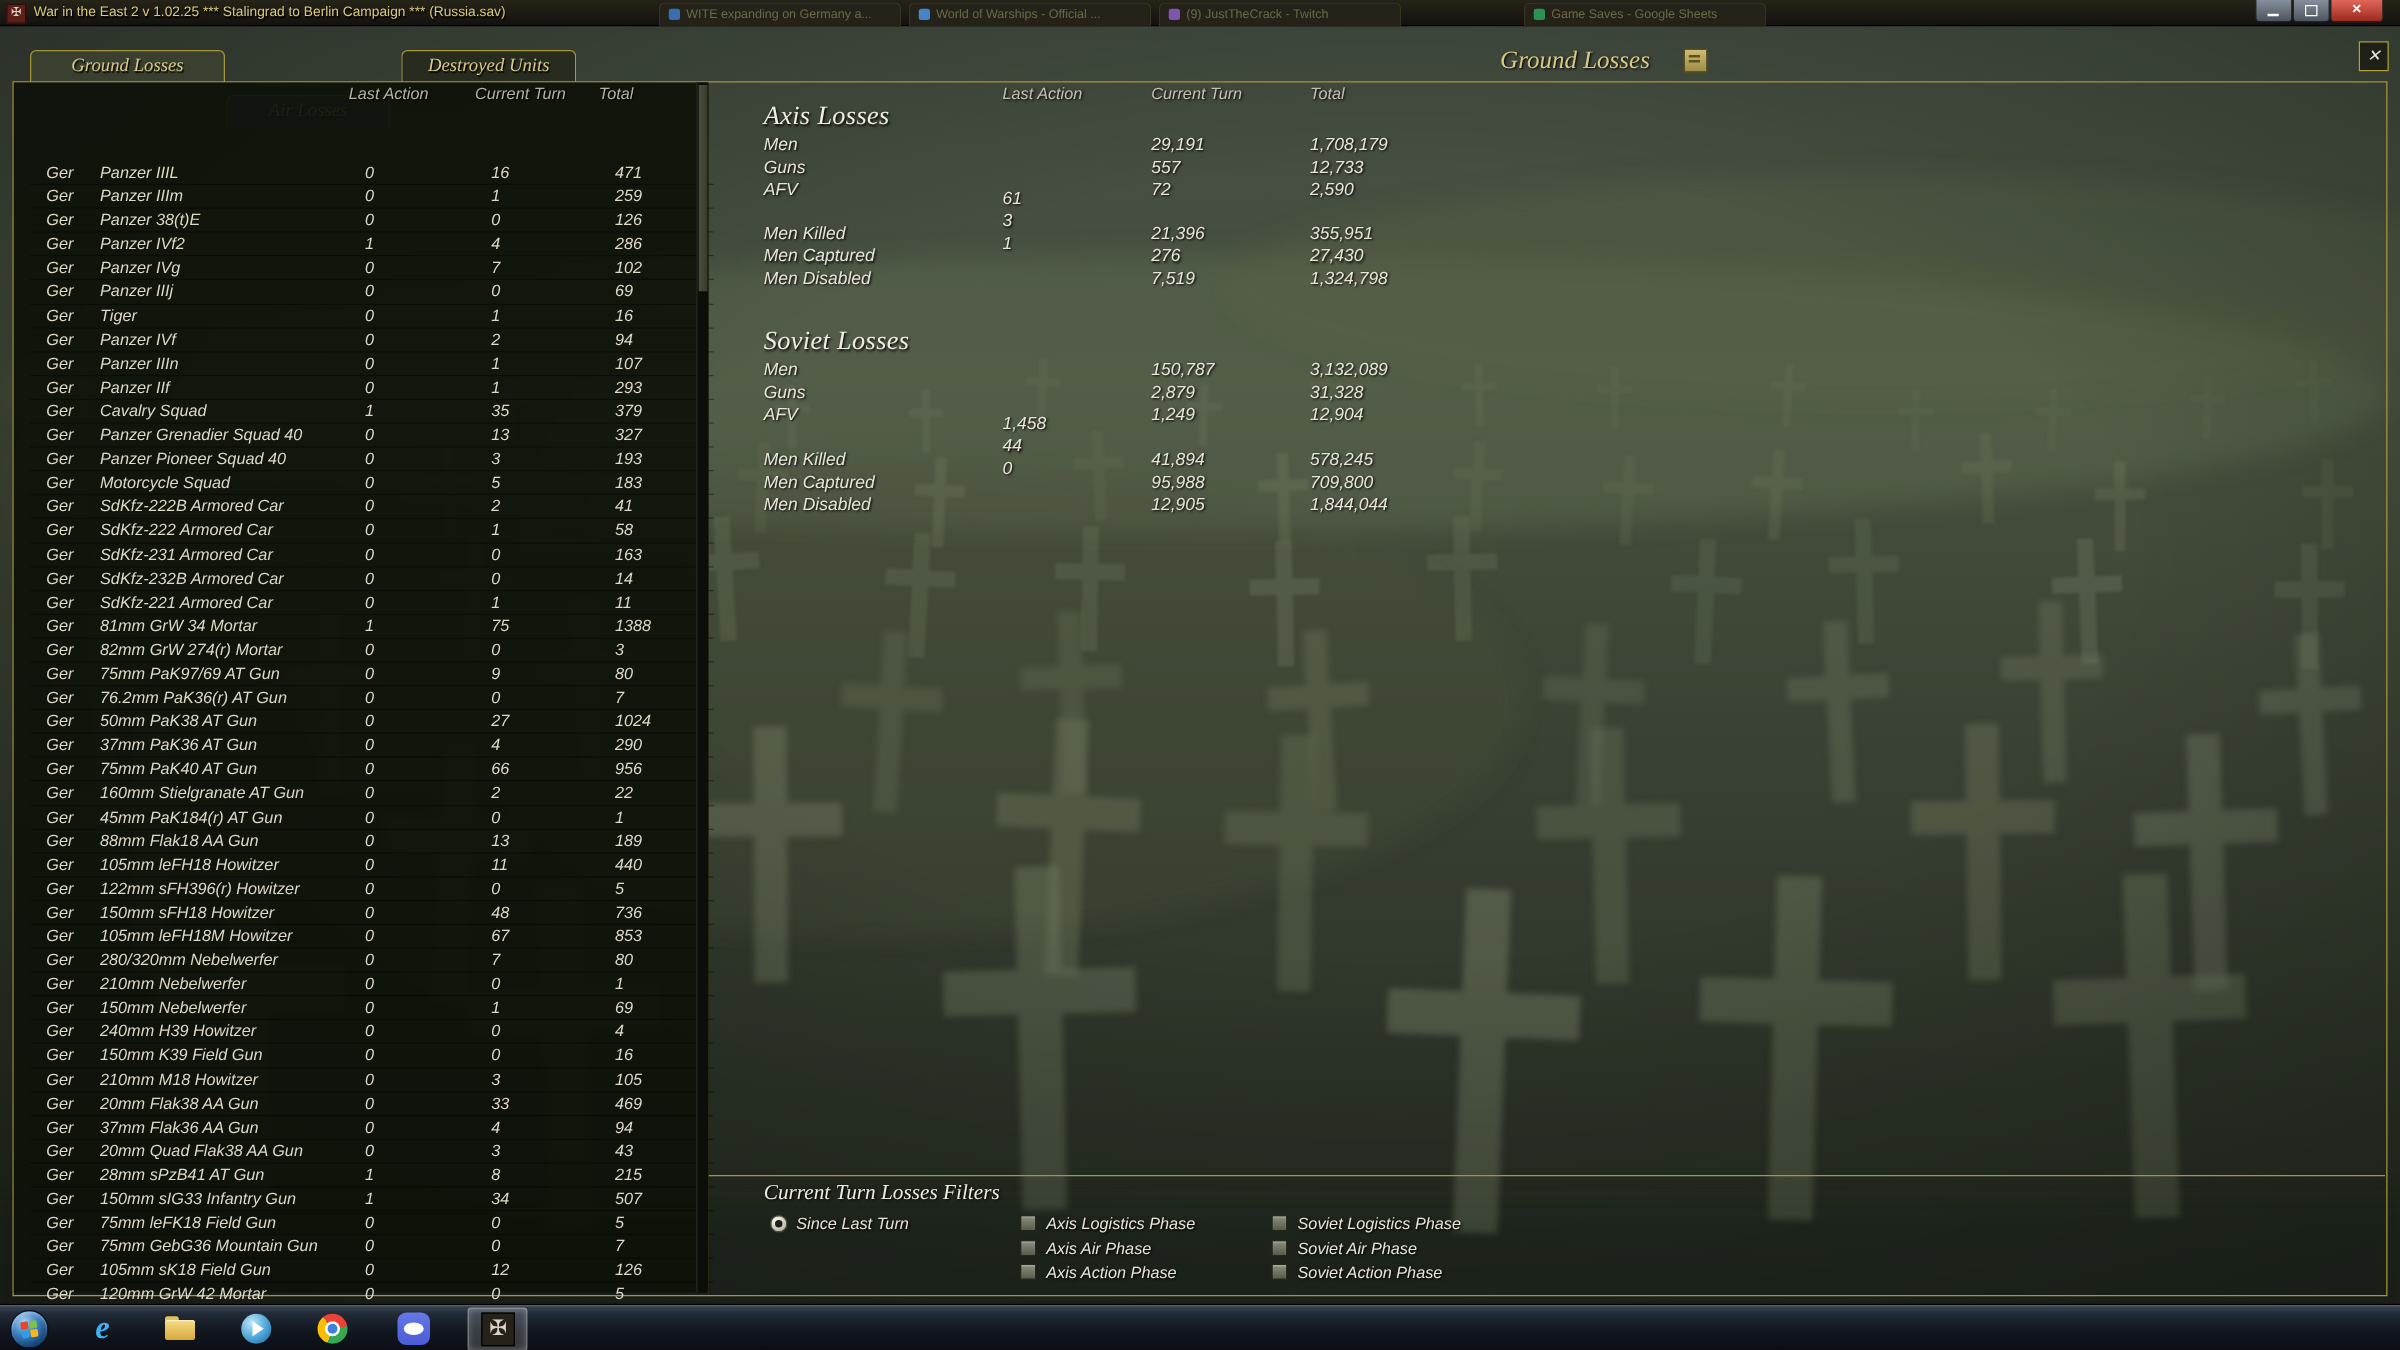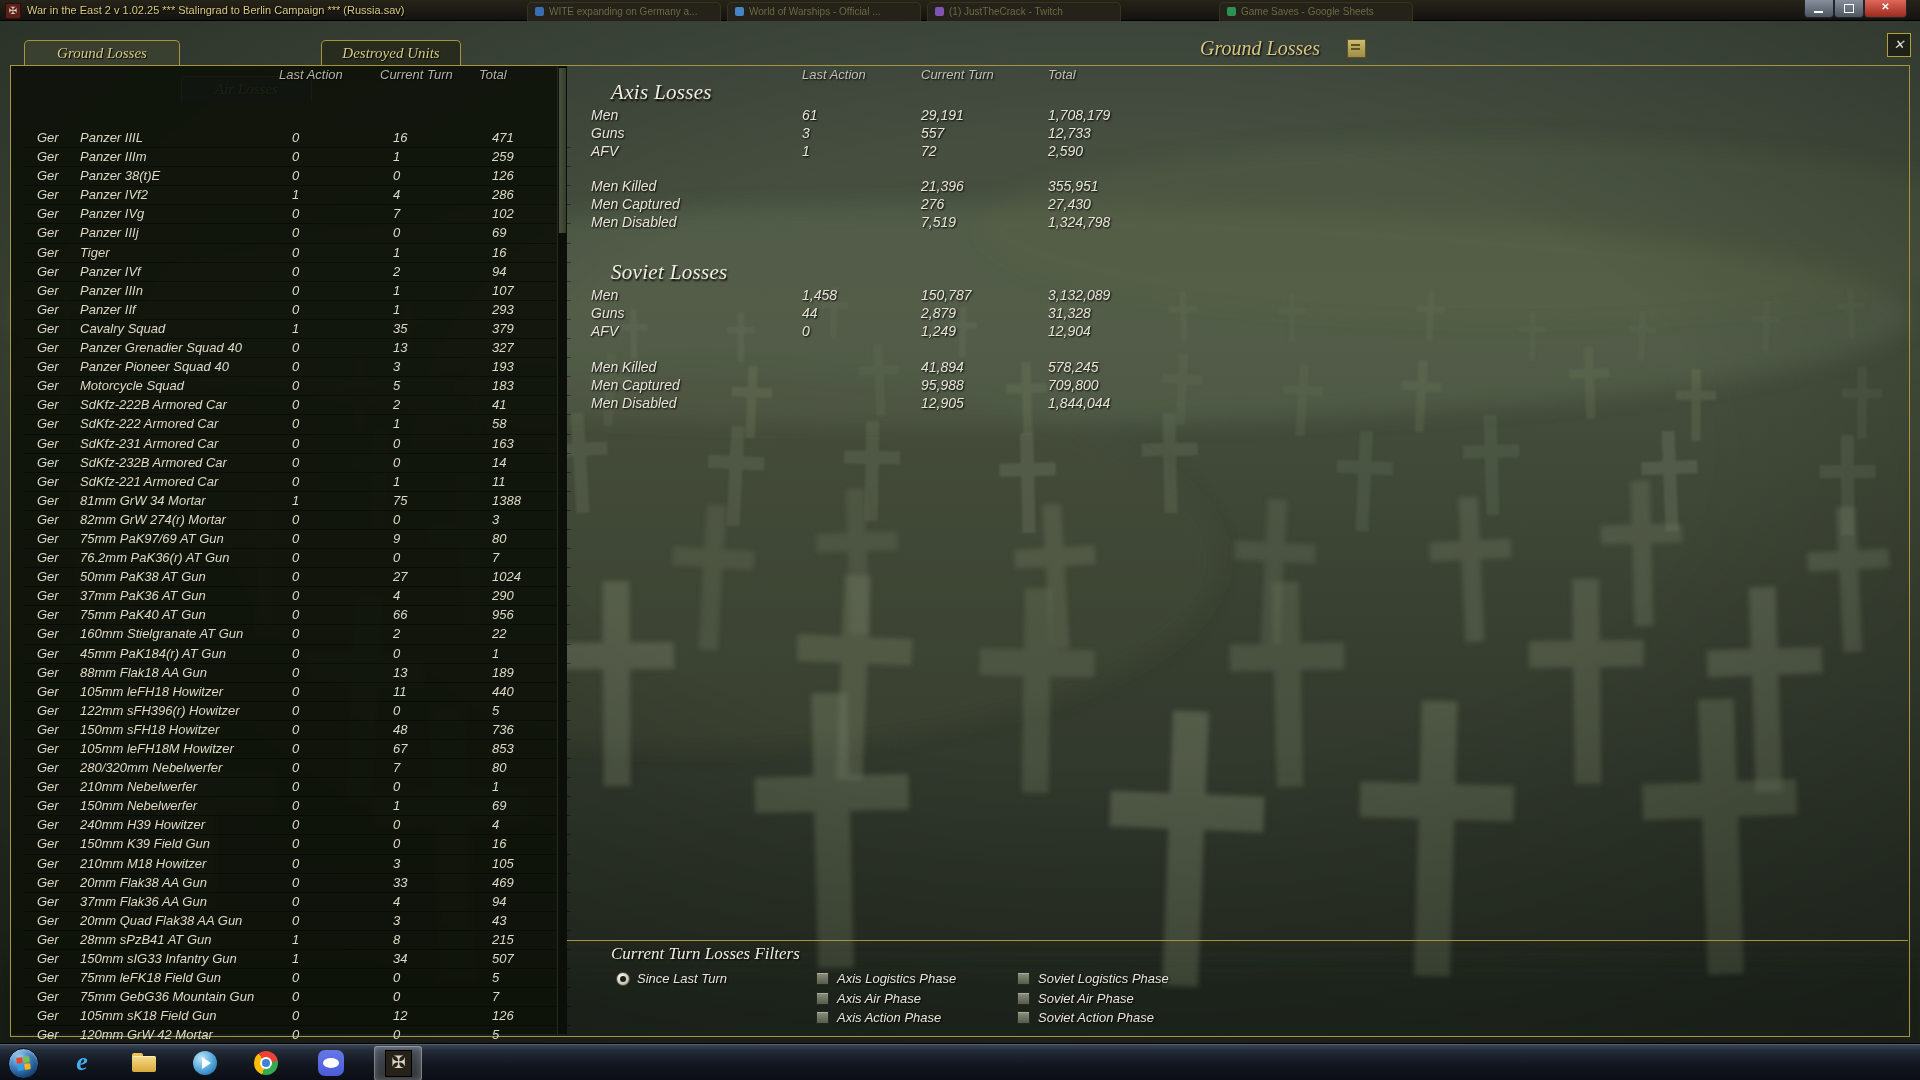--- a/index.html
+++ b/index.html
@@ -69,21 +69,21 @@
   
   #stats-layer{position:absolute;inset:0;}
   .rheader{position:absolute;top:47px;font-size:13px;color:#c4c1b2;text-shadow:1px 1px 2px #000;}
   #rh-last{left:802px;} #rh-cur{left:921px;} #rh-total{left:1048px;}
   .section-title{position:absolute;left:611px;font-family:"Liberation Serif", serif;font-size:21px;
     color:#f0ede0;text-shadow:1px 2px 2px #000;letter-spacing:.3px;}
   #axis-title{top:60px;} #soviet-title{top:240px;}
   .srow{position:absolute;left:0;width:1900px;height:18px;}
   .sc{position:absolute;top:0;height:18px;line-height:18px;font-size:14px;color:#e8e5d8;
     text-shadow:1px 1px 2px #000;white-space:nowrap;}
-  .sc-label{left:591px;} .sc-last{left:802px;} .sc-cur{left:921px;} .sc-total{left:1048px;}
+  .sc-label{left:611px;} .sc-last{left:802px;margin-top:43px;} .sc-cur{left:921px;} .sc-total{left:1048px;}
 
   
   #filters-divider{position:absolute;left:567px;top:920px;width:1341px;border-top:1px solid #a8943c;}
   #filters-title{position:absolute;left:611px;top:924px;font-size:17px;color:#f0ede0;
     text-shadow:1px 1px 2px #000;font-family:"Liberation Serif", serif;}
   #radio-row{position:absolute;left:616px;top:950px;height:18px;}
   #radio-circle{position:absolute;left:0;top:2px;width:12px;height:12px;border-radius:50%;
     background:radial-gradient(circle at 35% 30%, #fdfdf5, #c5c3b2 65%, #8f8d7c);border:1px solid #4c4f41;}
   #radio-circle::after{content:"";position:absolute;left:3px;top:3px;width:6px;height:6px;border-radius:50%;background:#1c1e18;}
   #radio-label{position:absolute;left:21px;top:0;height:18px;line-height:18px;font-size:13px;
@@ -145,21 +145,21 @@
         <div class="ghost-tab" style="left: 527px;">
           <span class="ghost-fav" style="background: rgb(58, 120, 194);"></span>
           <span class="ghost-label">WITE expanding on Germany a...</span>
         </div>
         <div class="ghost-tab" style="left: 727px;">
           <span class="ghost-fav" style="background: rgb(74, 144, 217);"></span>
           <span class="ghost-label">World of Warships - Official ...</span>
         </div>
         <div class="ghost-tab" style="left: 927px;">
           <span class="ghost-fav" style="background: rgb(138, 92, 192);"></span>
-          <span class="ghost-label">(1) JustTheCrack - Twitch</span>
+          <span class="ghost-label">(9) JustTheCrack - Twitch</span>
         </div>
         <div class="ghost-tab" style="left: 1219px;">
           <span class="ghost-fav" style="background: rgb(47, 158, 91);"></span>
           <span class="ghost-label">Game Saves - Google Sheets</span>
         </div>
       </div>
     <div class="win-btn" id="btn-min"></div>
     <div class="win-btn" id="btn-max"></div>
     <div class="win-btn" id="btn-close"></div>
   </div>

